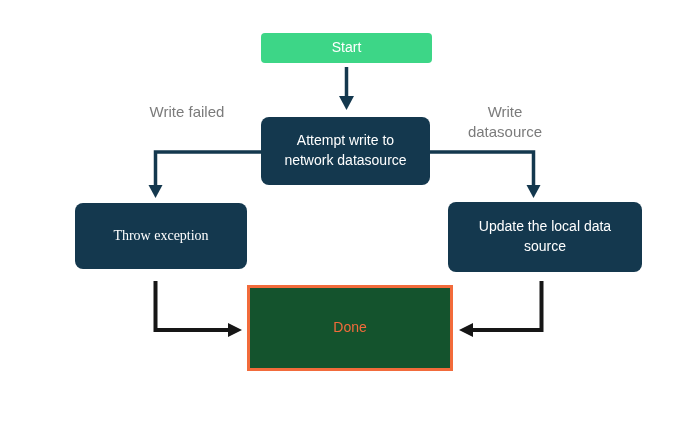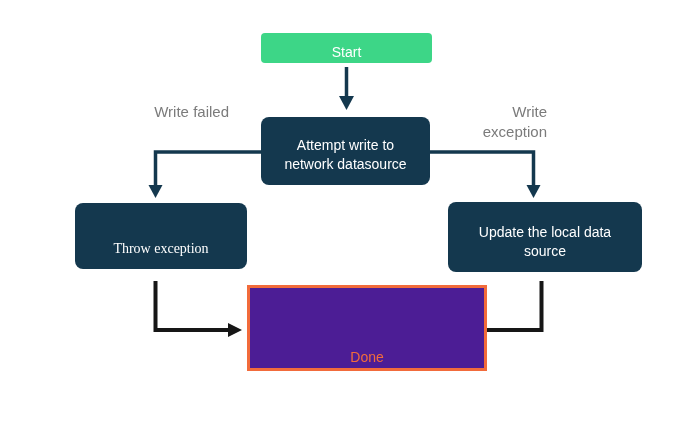--- a/index.html
+++ b/index.html
@@ -44,21 +44,21 @@
     stroke:var(--connector-black);
     stroke-width:4;
   }
   .black-head{
     fill:var(--connector-black);
     stroke:none;
   }
   .node{
     position:absolute;
     display:flex;
-    align-items:flex-end;
+    align-items:center;
     justify-content:center;
     text-align:center;
     box-sizing:border-box;
     font-size:14px;
     line-height:1.4;
   }
   .node-start{
     left:261px;top:33px;width:171px;height:30px;
     background:var(--start-fill);
     color:#fff;
@@ -67,30 +67,30 @@
   .node-process{
     background:var(--node-fill);
     color:var(--node-text);
     border-radius:8px;
     padding:10px 14px;
   }
   .node-attempt{left:261px;top:117px;width:169px;height:68px;}
   .node-throw{left:75px;top:203px;width:172px;height:66px;font-family:Liberation Serif, serif;}
   .node-update{left:448px;top:202px;width:194px;height:70px;}
   .node-done{
-    left:247px;top:285px;width:240px;height:86px;
-    background:#4c1d95;
+    left:247px;top:285px;width:206px;height:86px;
+    background:#14532d;
     border:3px solid var(--done-border);
     color:var(--done-text);
     border-radius:0;
   }
   .edge-label{
     position:absolute;
     width:84px;
-    text-align:right;
+    text-align:center;
     color:var(--edge-label);
     font-size:15px;
     line-height:1.3;
     top:102px;
   }
   .edge-label-left{left:145px;}
   .edge-label-right{left:463px;}
 </style>
 </head>
 <body>
@@ -128,21 +128,21 @@
   <div class="node node-start">
     <span>Start</span>
   </div>
 
   <div class="node node-process node-attempt">
     <span>Attempt write to network datasource</span>
   </div>
 
   <div class="edge-label edge-label-left">Write failed</div>
 
-  <div class="edge-label edge-label-right">Write exception</div>
+  <div class="edge-label edge-label-right">Write datasource</div>
 
   <div class="node node-process node-throw">
     <span>Throw exception</span>
   </div>
 
   <div class="node node-process node-update">
     <span>Update the local data source</span>
   </div>
 
   <div class="node node-done">

